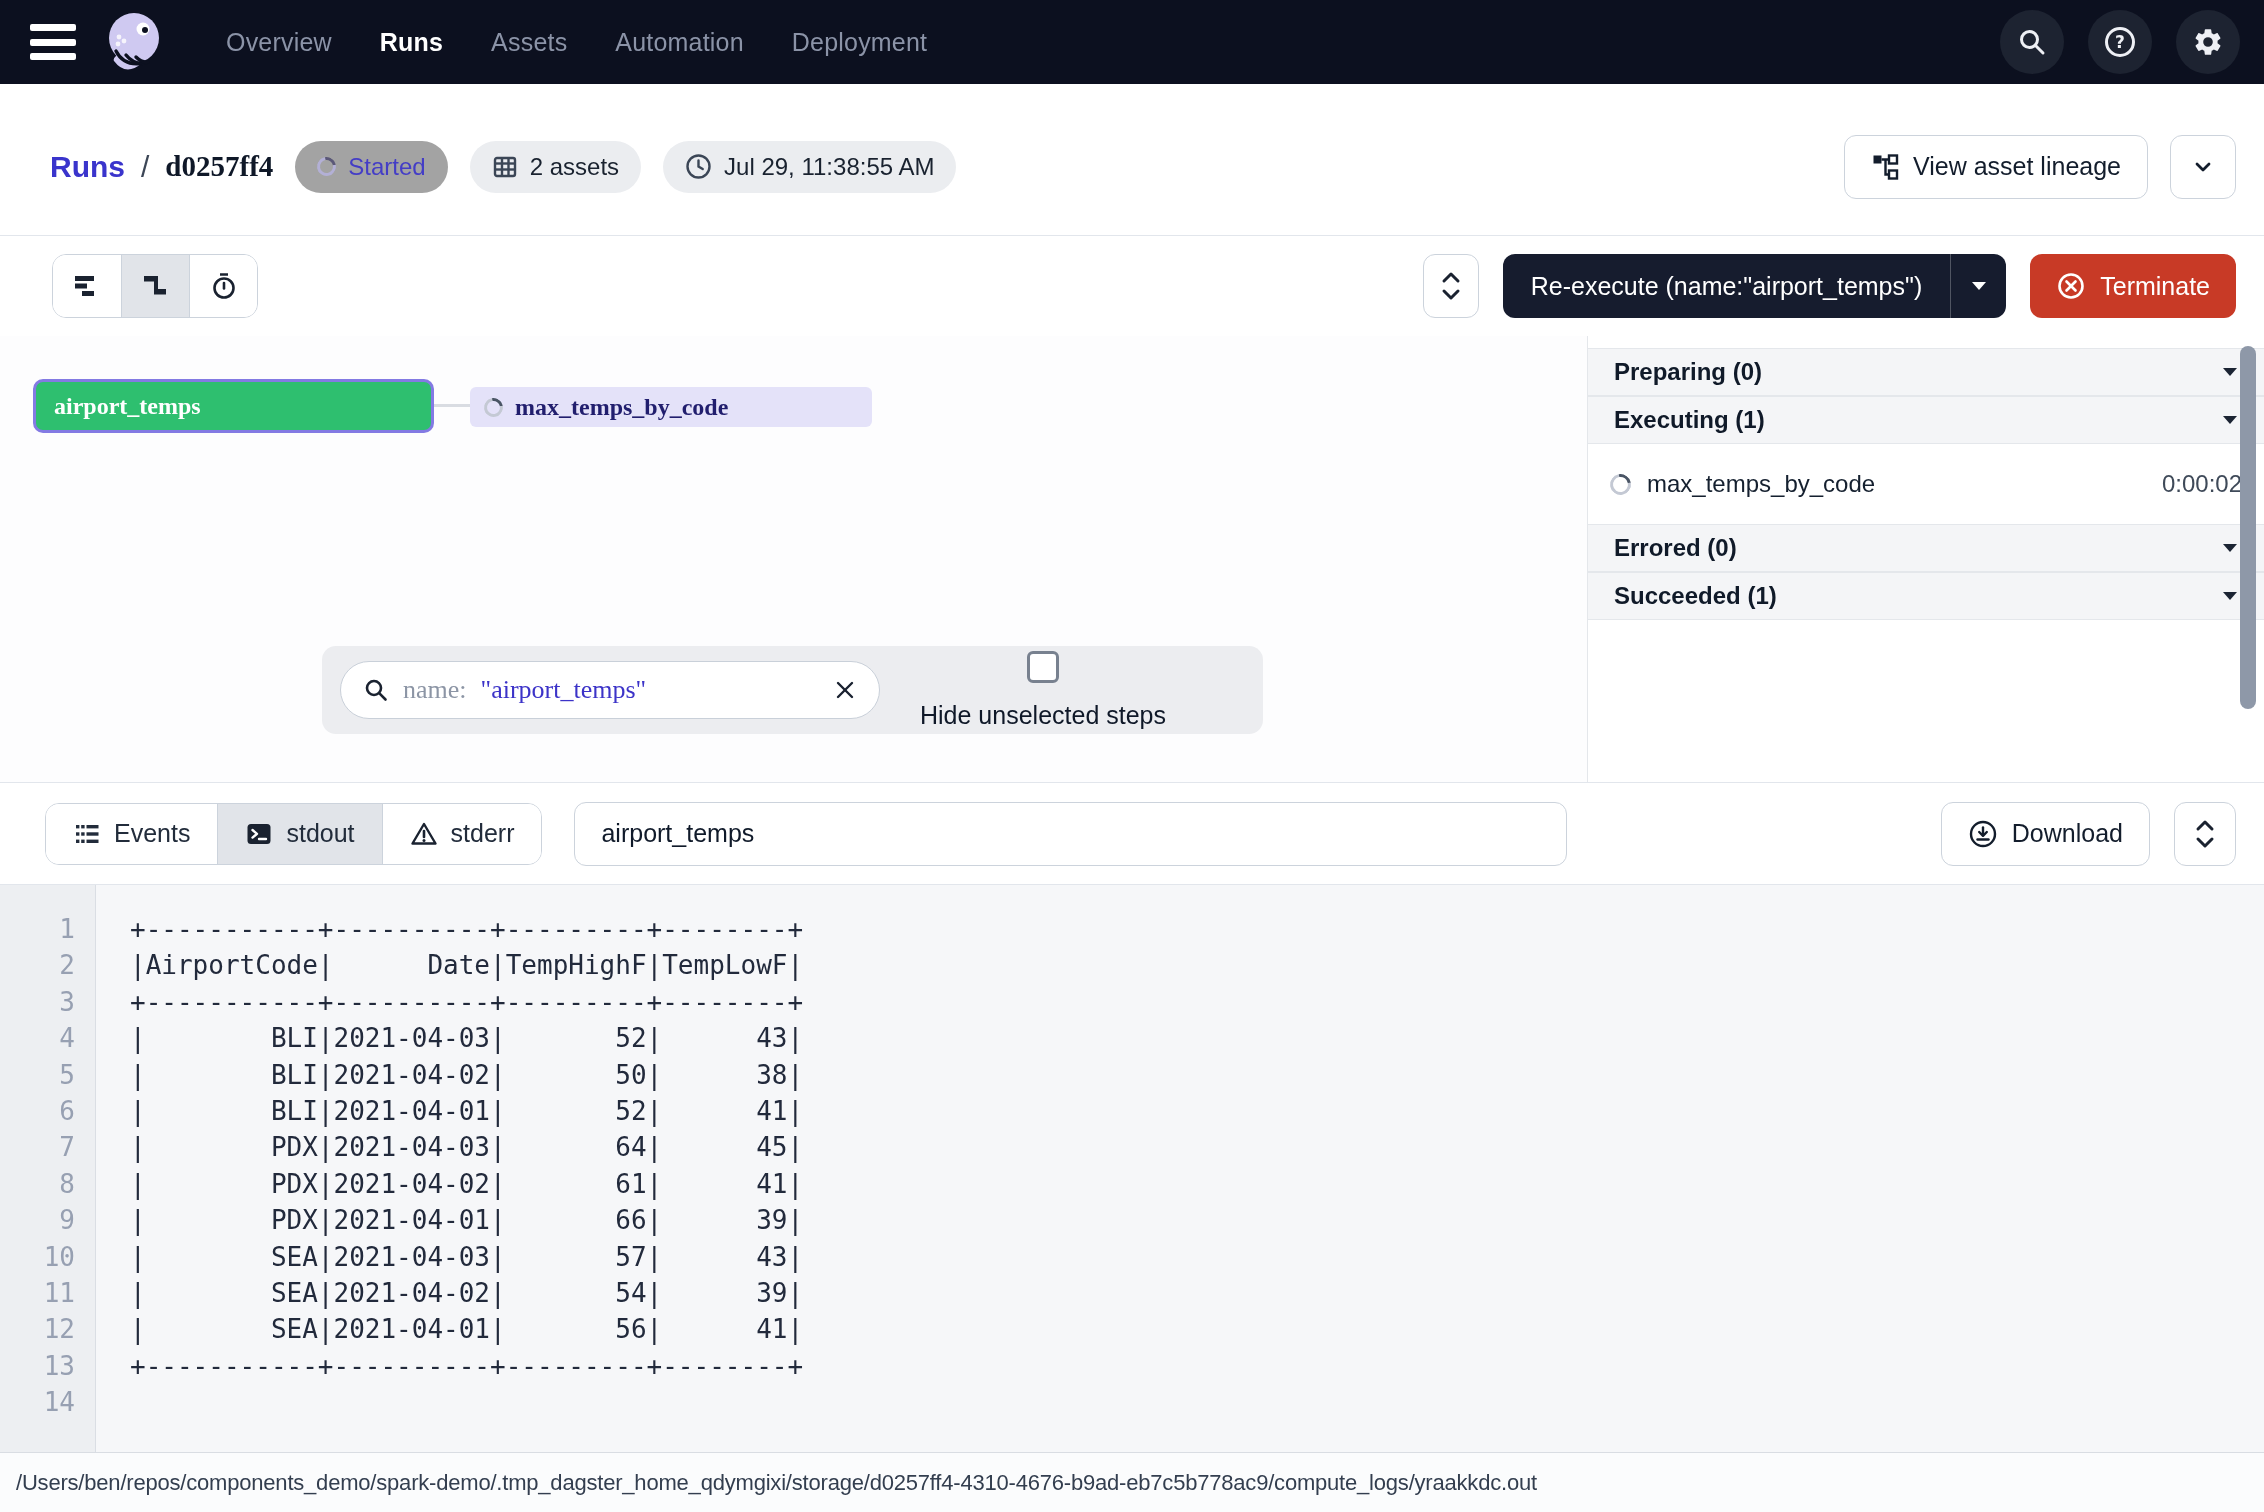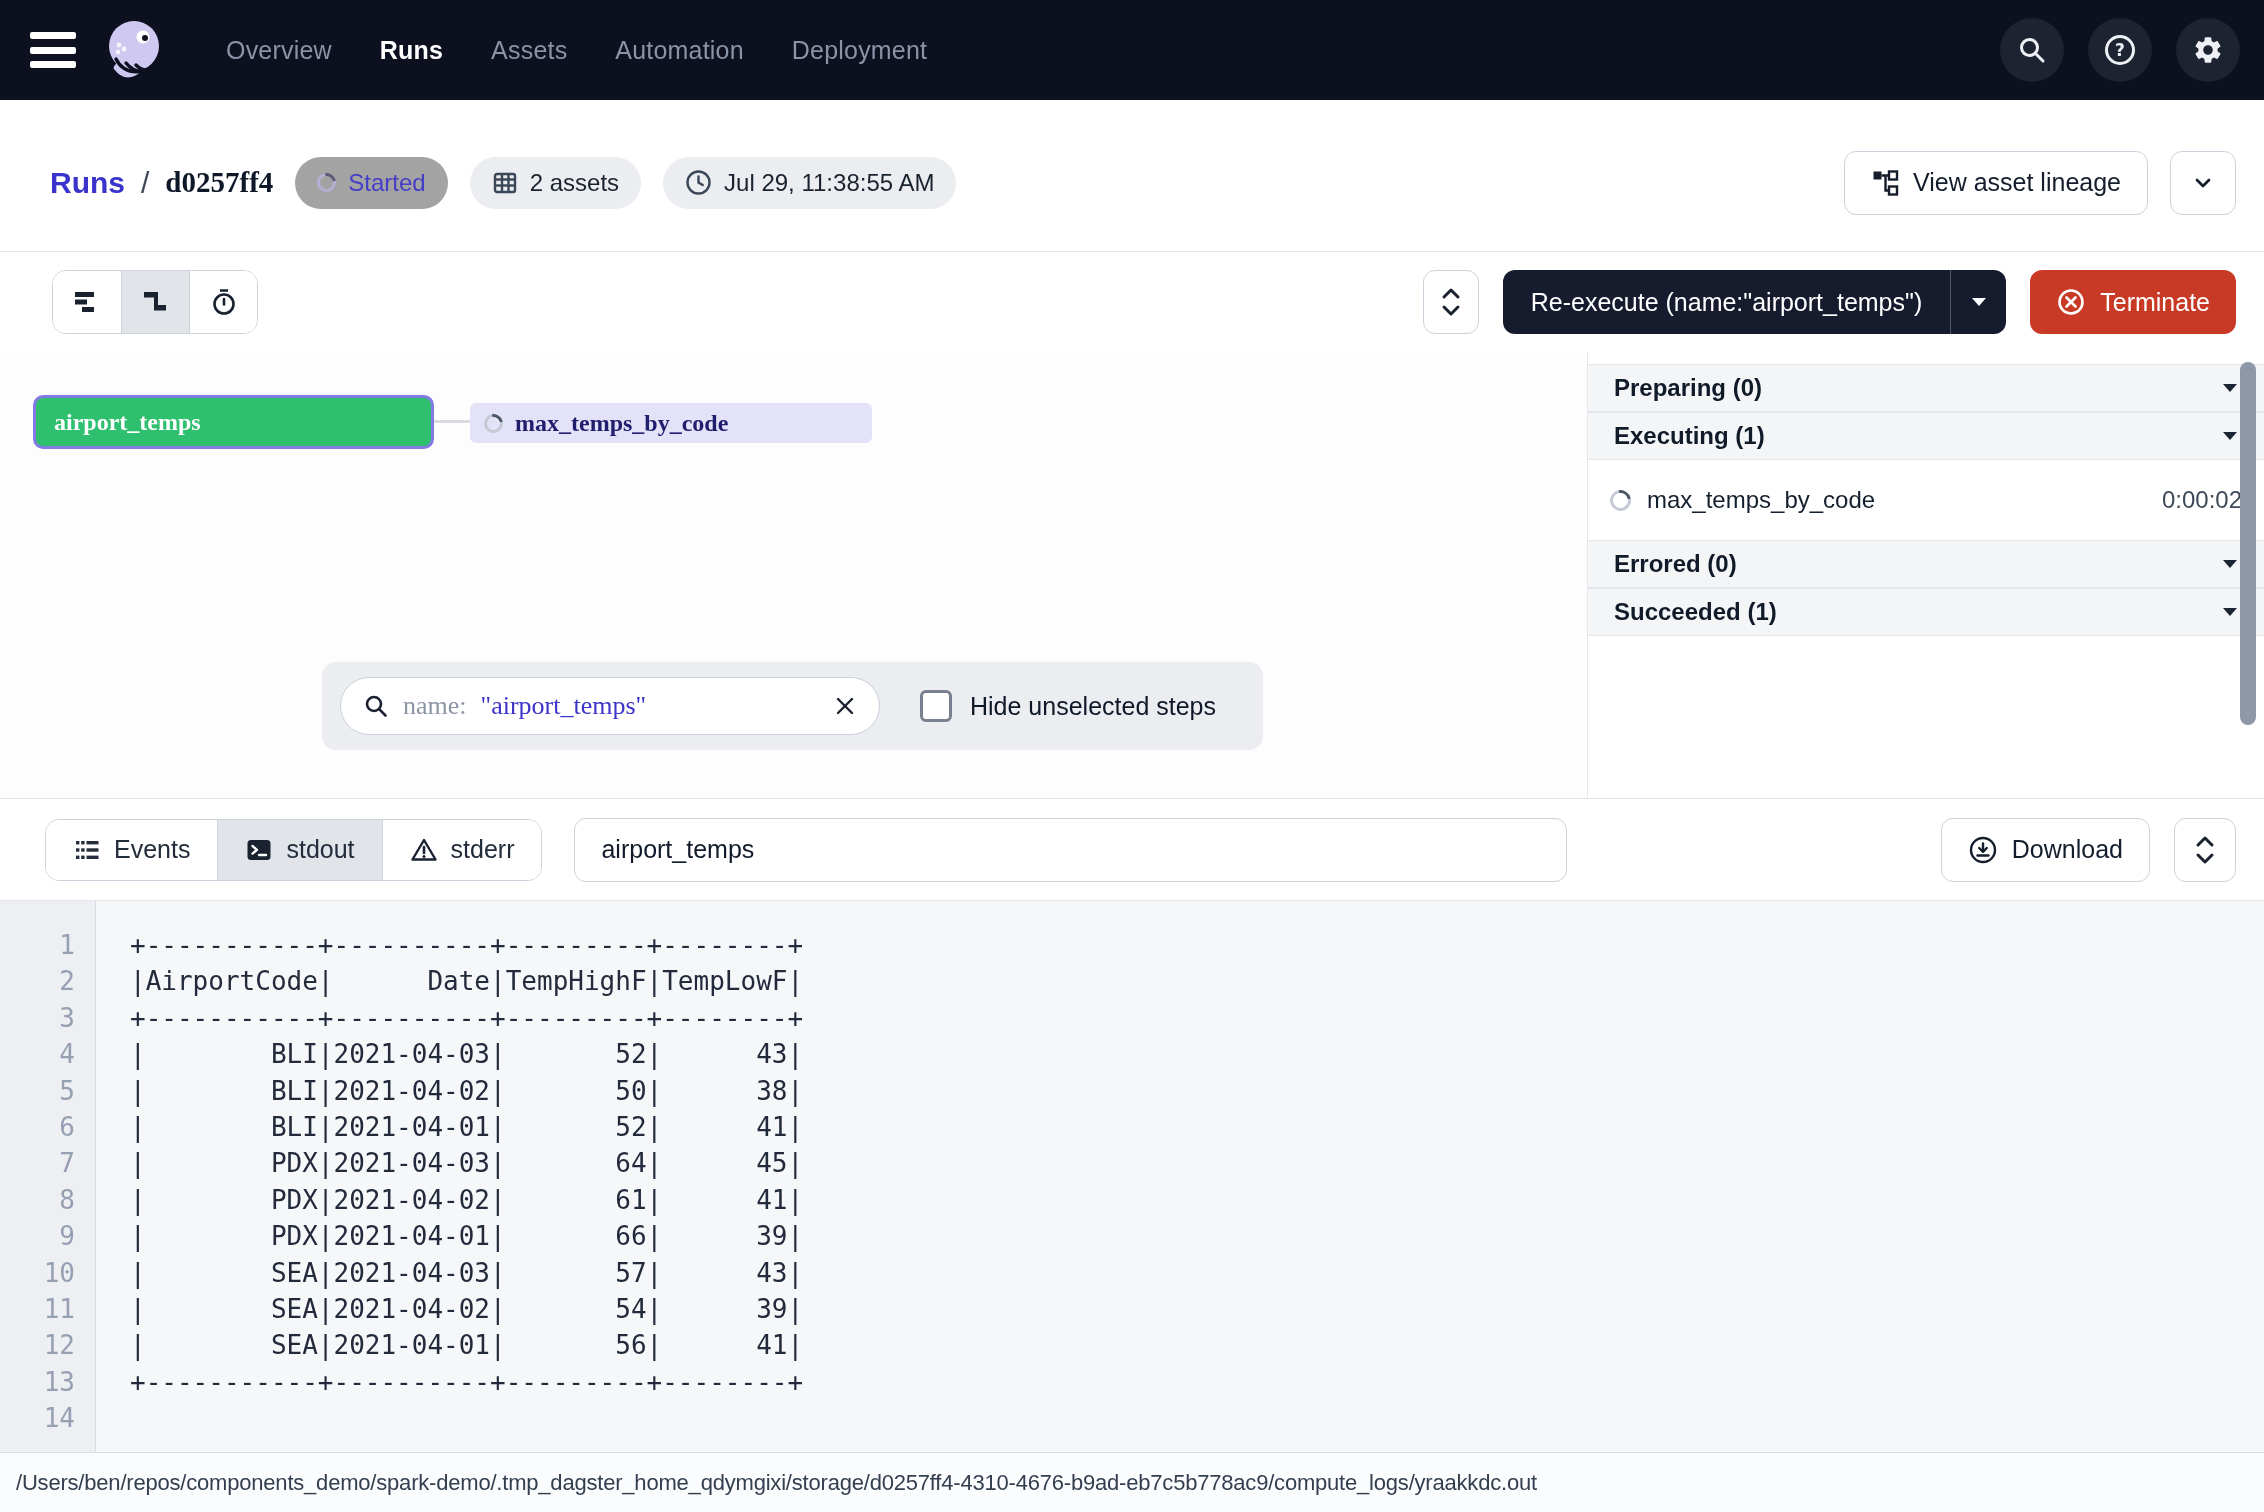--- a/index.html
+++ b/index.html
@@ -2,21 +2,21 @@
 <html><head>
 <meta charset="utf-8">
 <style>
   * { box-sizing: border-box; margin: 0; padding: 0; }
   html,body { width:2264px; height:1512px; overflow:hidden; }
   body { font-family:"Liberation Sans", sans-serif; background:#fff; color:#131d2c; }
   .app { width:2264px; height:1512px; display:flex; flex-direction:column; }
   .mono { font-family:Liberation Serif, serif; }
 
   
-  .topnav { height:100px; background:#0c101f; display:flex; align-items:center; padding:0 24px 0 30px; flex:none; }
+  .topnav { height:84px; background:#0c101f; display:flex; align-items:center; padding:0 24px 0 30px; flex:none; }
   .hamburger { width:50px; height:40px; display:flex; flex-direction:column; justify-content:space-between; background:none; border:none; cursor:pointer; padding:2px 0; }
   .hamburger span { display:block; width:46px; height:7px; background:#fff; border-radius:2px; }
   .logo { width:66px; height:66px; margin-left:22px; flex:none; }
   .navlinks { display:flex; gap:48px; margin-left:58px; }
   .navlink { font-size:25px; color:#8b93a7; text-decoration:none; font-weight:500; letter-spacing:.2px; }
   .navlink.active { color:#ffffff; font-weight:700; }
   .topnav-spacer { flex:1; }
   .nav-iconbtn { width:64px; height:64px; border-radius:50%; background:#1d2331; border:none; display:flex; align-items:center; justify-content:center; margin-left:24px; cursor:pointer; }
 
   
@@ -49,21 +49,21 @@
   .edge { position:absolute; left:434px; top:68px; width:36px; height:3px; background:#d9dce2; }
   .node2 { position:absolute; left:470px; top:51px; width:402px; height:40px; background:#e4e2f9; border-radius:6px; display:flex; align-items:center; gap:12px; padding:0 14px; color:#211e6e; font-size:24px; font-weight:700; cursor:pointer; }
   .spinner { width:21px; height:21px; border-radius:50%; border:3.5px solid #c4c9d4; border-top-color:#4a5565; flex:none; transform:rotate(35deg); }
   .spinner.sm { width:19px; height:19px; border-width:3px; }
 
   .search-wrap { position:absolute; left:322px; top:310px; width:941px; height:88px; background:#ecedf0; border-radius:14px; display:flex; align-items:center; padding:0 18px; gap:40px; }
   .search-input { width:540px; height:58px; background:#fff; border:1px solid #c9d0d9; border-radius:29px; display:flex; align-items:center; padding:4px 22px; gap:14px; cursor:text; }
   .search-prefix { font-size:26px; color:#8c95a5; }
   .search-term { font-size:26px; color:#3c33c8; }
   .search-clear { margin-left:auto; background:none; border:none; cursor:pointer; display:flex; }
-  .hide-steps { display:flex; align-items:center; gap:18px; cursor:pointer; }
+  .hide-steps { display:flex; align-items:center; gap:18px; cursor:pointer;flex-direction:column; }
   .checkbox { width:32px; height:32px; border:3px solid #78818f; border-radius:6px; background:#fff; flex:none; }
   .hide-label { font-size:25px; color:#0f1828; }
 
   
   .panel { position:absolute; right:0; top:0; bottom:0; width:677px; border-left:1px solid #e4e7eb; background:#fff; padding-top:12px; overflow:hidden; }
   .panel-h { height:48px; background:#f4f5f7; border-top:1px solid #e4e7eb; border-bottom:1px solid #e4e7eb; display:flex; align-items:center; padding:0 26px; font-size:24px; font-weight:700; color:#101a29; cursor:pointer; }
   .panel-h .caret-dn { margin-left:auto; }
   .panel-empty { height:80px; display:flex; align-items:center; padding:0 26px; font-size:24px; color:#57626f; }
   .panel-step { height:80px; display:flex; align-items:center; gap:16px; padding:0 22px; font-size:24px; color:#15202f; cursor:pointer; }
   .panel-step .elapsed { margin-left:auto; color:#3f4a59; }

